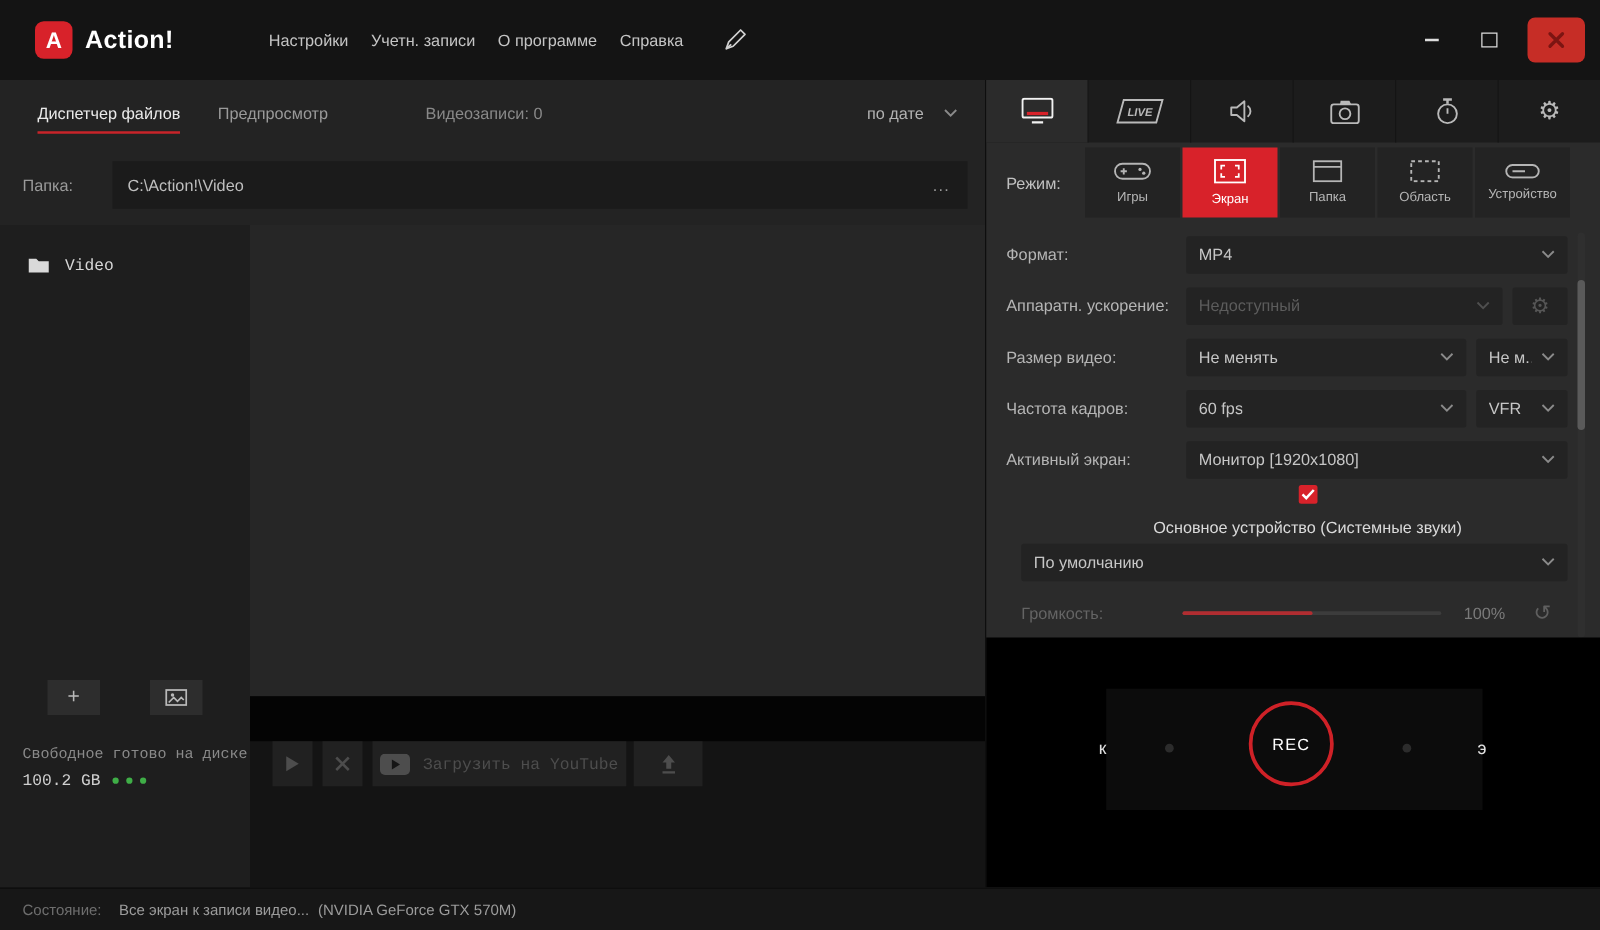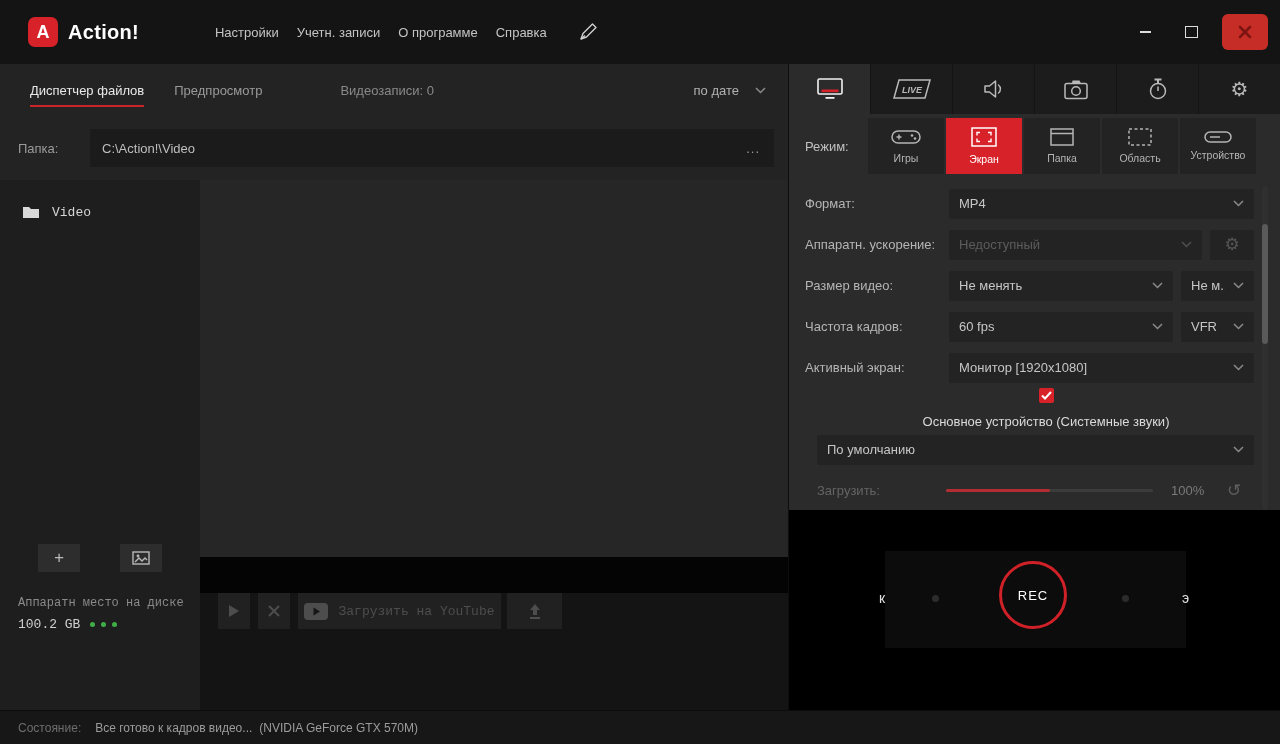--- a/index.html
+++ b/index.html
@@ -198,21 +198,21 @@
           <div class="sb-btn">
             <svg width="18" height="14" viewBox="0 0 18 14">
               <rect x="1" y="1" width="16" height="12" fill="none" stroke="currentColor" stroke-width="1.4"></rect>
               <circle cx="6" cy="5" r="1.4" fill="currentColor"></circle>
               <path d="M3 11 L7 7 L10 10 L13 7 L15 9" fill="none" stroke="currentColor" stroke-width="1.4"></path>
             </svg>
           </div>
         </div>
 
         <div class="disk">
-          <div>Аппаратн место на диске</div>
+          <div>Свободное готово на диске</div>
           <div class="disk-val">
             <span>100.2 GB</span>
             <span class="disk-dots">
               <span class="dot-green"></span>
                 <span class="dot-green"></span>
                 <span class="dot-green"></span>
             </span>
           </div>
         </div>
       </aside>
@@ -441,21 +441,21 @@
         <div class="dd w-device">
           <span class="val">По умолчанию</span>
           <span class="chev">
               <svg width="11" height="7" viewBox="0 0 11 7">
                 <polyline points="1,1 5.5,5.5 10,1" fill="none" stroke="currentColor" stroke-width="1.5"></polyline>
               </svg>
             </span>
         </div>
       </div>
       <div class="vol-row">
-        <span class="vol-label">Загрузить:</span>
+        <span class="vol-label">Громкость:</span>
         <div class="slider">
             <div class="slider-fill"></div>
           </div>
         <span class="vol-value">100%</span>
         <div class="vol-reset">
           <span>↺</span>
         </div>
       </div>
     </div>
 
@@ -471,17 +471,17 @@
         <span>REC</span>
       </div>
       <div class="hud-dot d2"></div>
       <span class="hud-frag right">э</span>
     </div>
 
   </section>
 
   <footer class="statusbar">
     <span class="status-label">Состояние:</span>
-    <span class="status-text">Все готово к кадров видео...</span>
+    <span class="status-text">Все экран к записи видео...</span>
     <span class="status-gpu">(NVIDIA GeForce GTX 570M)</span>
   </footer>
 
 </div>
 
 </body></html>

